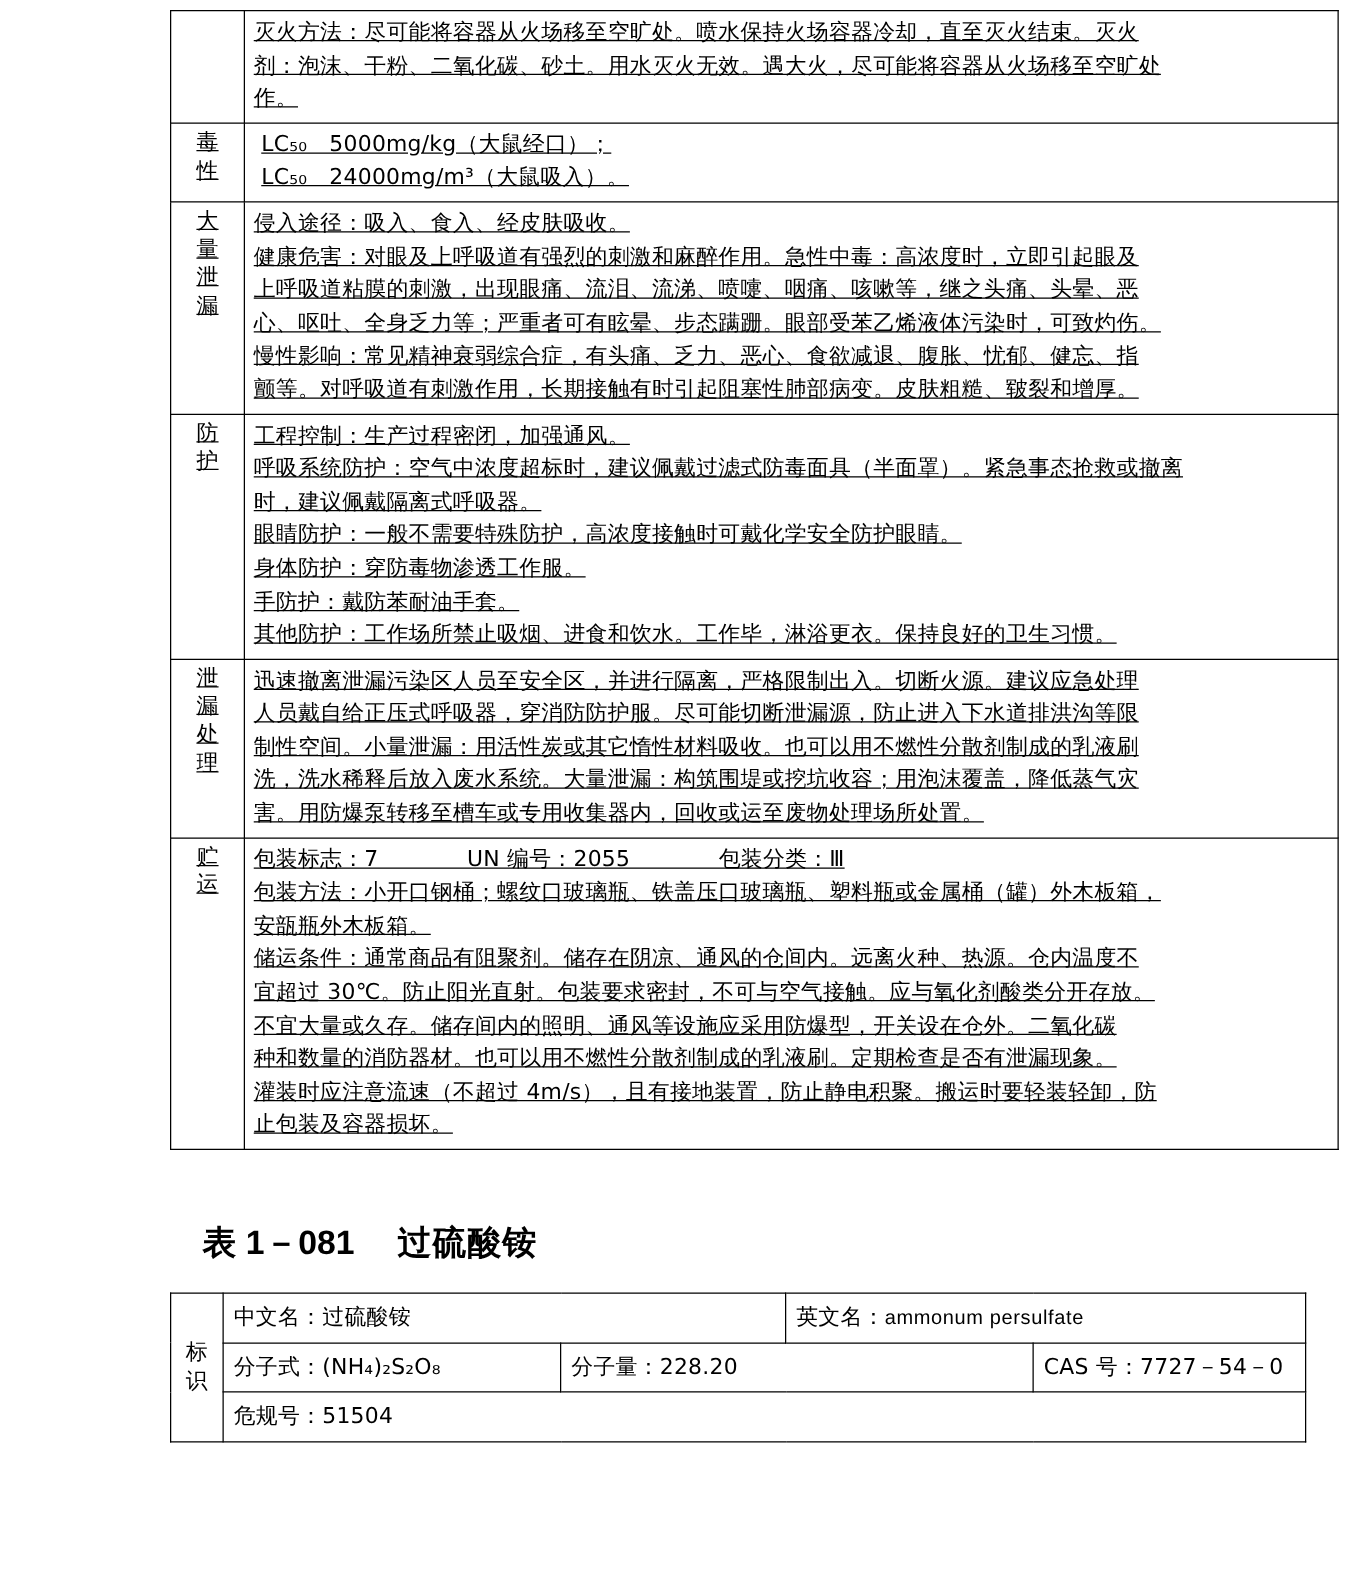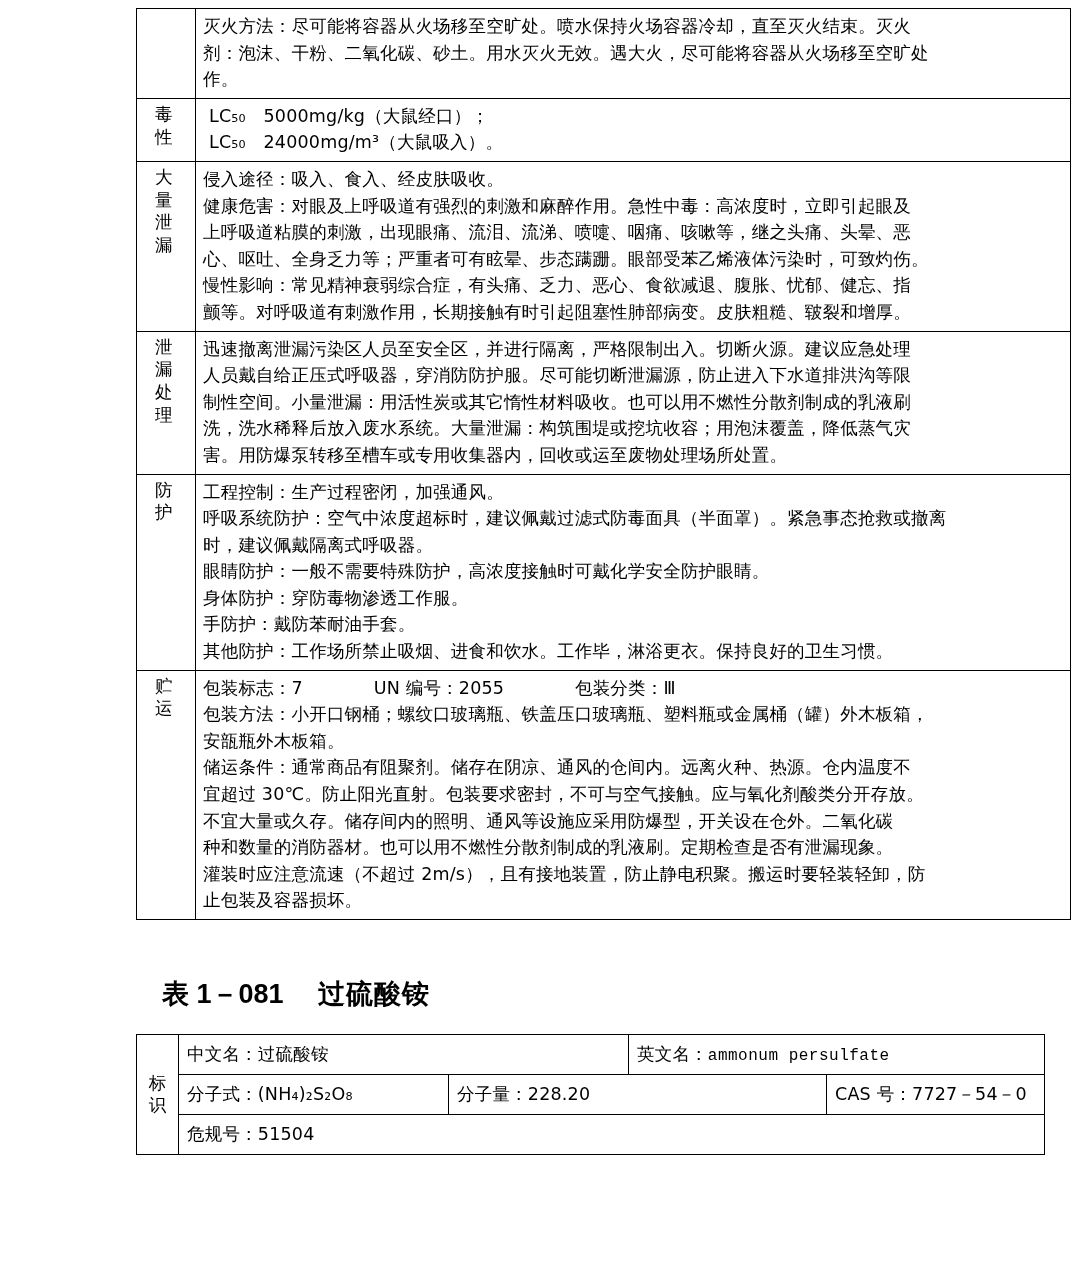--- a/index.html
+++ b/index.html
@@ -24,41 +24,43 @@
   }
   table.doc td {
     border: 1px solid #000;
     vertical-align: top;
     padding: 4px 7px 5px 7px;
     font-size: 17.5px;
     line-height: 1.52;
     letter-spacing: 0.2px;
   }
   .label-cell {
-    text-align: left;
+    text-align: center;
     vertical-align: middle;
     width: 44px;
     padding: 4px 6px;
     line-height: 1.25;
     font-size: 17.5px;
+    text-decoration: underline;
   }
   .label-vert {
     display: block;
     width: 22px;
     margin: 0 auto;
     word-break: break-all;
     line-height: 1.3;
   }
   
   #table-hazard {
     width: 906px;
     margin: 8px 0 0 136px;
   }
   #table-hazard td.body {
     width: 860px;
+    text-decoration: underline;
   }
   .ln { display: block; }
   
   .section-title {
     margin: 56px 0 22px 162px;
     font-size: 27px;
     font-weight: bold;
     letter-spacing: 1px;
     font-family: Liberation Sans, sans-serif;
   }
@@ -72,21 +74,21 @@
   #table-ident td {
     font-size: 17.5px;
     padding: 6px 8px;
   }
   #table-ident td.lbl {
     width: 42px;
     text-align: center;
     vertical-align: middle;
   }
   .mono {
-    font-family: Liberation Mono, monospace;
+    font-family: Liberation Sans, sans-serif;
     font-size: 16px;
     letter-spacing: 0.5px;
   }
 </style>
 </head>
 <body>
 
 <div class="page">
 
   <table class="doc" id="table-hazard">
@@ -117,62 +119,62 @@
         <td class="body">
           <span class="ln">侵入途径：吸入、食入、经皮肤吸收。</span>
           <span class="ln">健康危害：对眼及上呼吸道有强烈的刺激和麻醉作用。急性中毒：高浓度时，立即引起眼及</span>
           <span class="ln">上呼吸道粘膜的刺激，出现眼痛、流泪、流涕、喷嚏、咽痛、咳嗽等，继之头痛、头晕、恶</span>
           <span class="ln">心、呕吐、全身乏力等；严重者可有眩晕、步态蹒跚。眼部受苯乙烯液体污染时，可致灼伤。</span>
           <span class="ln">慢性影响：常见精神衰弱综合症，有头痛、乏力、恶心、食欲减退、腹胀、忧郁、健忘、指</span>
           <span class="ln">颤等。对呼吸道有刺激作用，长期接触有时引起阻塞性肺部病变。皮肤粗糙、皲裂和增厚。</span>
         </td>
       </tr>
 
-
-      <tr>
-        <td class="label-cell">
-          <span class="label-vert">泄漏处理</span>
-        </td>
-        <td class="body">
-          <span class="ln">迅速撤离泄漏污染区人员至安全区，并进行隔离，严格限制出入。切断火源。建议应急处理</span>
-          <span class="ln">人员戴自给正压式呼吸器，穿消防防护服。尽可能切断泄漏源，防止进入下水道排洪沟等限</span>
-          <span class="ln">制性空间。小量泄漏：用活性炭或其它惰性材料吸收。也可以用不燃性分散剂制成的乳液刷</span>
-          <span class="ln">洗，洗水稀释后放入废水系统。大量泄漏：构筑围堤或挖坑收容；用泡沫覆盖，降低蒸气灾</span>
-          <span class="ln">害。用防爆泵转移至槽车或专用收集器内，回收或运至废物处理场所处置。</span>
-        </td>
-      </tr>
 
       <tr>
         <td class="label-cell">
           <span class="label-vert">防护</span>
         </td>
         <td class="body">
           <span class="ln">工程控制：生产过程密闭，加强通风。</span>
           <span class="ln">呼吸系统防护：空气中浓度超标时，建议佩戴过滤式防毒面具（半面罩）。紧急事态抢救或撤离</span>
           <span class="ln">时，建议佩戴隔离式呼吸器。</span>
           <span class="ln">眼睛防护：一般不需要特殊防护，高浓度接触时可戴化学安全防护眼睛。</span>
           <span class="ln">身体防护：穿防毒物渗透工作服。</span>
           <span class="ln">手防护：戴防苯耐油手套。</span>
           <span class="ln">其他防护：工作场所禁止吸烟、进食和饮水。工作毕，淋浴更衣。保持良好的卫生习惯。</span>
         </td>
       </tr>
 
       <tr>
         <td class="label-cell">
+          <span class="label-vert">泄漏处理</span>
+        </td>
+        <td class="body">
+          <span class="ln">迅速撤离泄漏污染区人员至安全区，并进行隔离，严格限制出入。切断火源。建议应急处理</span>
+          <span class="ln">人员戴自给正压式呼吸器，穿消防防护服。尽可能切断泄漏源，防止进入下水道排洪沟等限</span>
+          <span class="ln">制性空间。小量泄漏：用活性炭或其它惰性材料吸收。也可以用不燃性分散剂制成的乳液刷</span>
+          <span class="ln">洗，洗水稀释后放入废水系统。大量泄漏：构筑围堤或挖坑收容；用泡沫覆盖，降低蒸气灾</span>
+          <span class="ln">害。用防爆泵转移至槽车或专用收集器内，回收或运至废物处理场所处置。</span>
+        </td>
+      </tr>
+
+      <tr>
+        <td class="label-cell">
           <span class="label-vert">贮运</span>
         </td>
         <td class="body">
           <span class="ln">包装标志：7　　　　UN 编号：2055　　　　包装分类：Ⅲ</span>
           <span class="ln">包装方法：小开口钢桶；螺纹口玻璃瓶、铁盖压口玻璃瓶、塑料瓶或金属桶（罐）外木板箱，</span>
           <span class="ln">安瓿瓶外木板箱。</span>
           <span class="ln">储运条件：通常商品有阻聚剂。储存在阴凉、通风的仓间内。远离火种、热源。仓内温度不</span>
           <span class="ln">宜超过 30℃。防止阳光直射。包装要求密封，不可与空气接触。应与氧化剂酸类分开存放。</span>
           <span class="ln">不宜大量或久存。储存间内的照明、通风等设施应采用防爆型，开关设在仓外。二氧化碳</span>
           <span class="ln">种和数量的消防器材。也可以用不燃性分散剂制成的乳液刷。定期检查是否有泄漏现象。</span>
-          <span class="ln">灌装时应注意流速（不超过 2m/s），且有接地装置，防止静电积聚。搬运时要轻装轻卸，防</span>
+          <span class="ln">灌装时应注意流速（不超过 4m/s），且有接地装置，防止静电积聚。搬运时要轻装轻卸，防</span>
           <span class="ln">止包装及容器损坏。</span>
         </td>
       </tr>
     </tbody>
   </table>
 
   <div class="section-title">
     <span class="num">表 1－081</span>
     <span class="name">过硫酸铵</span>
   </div>

